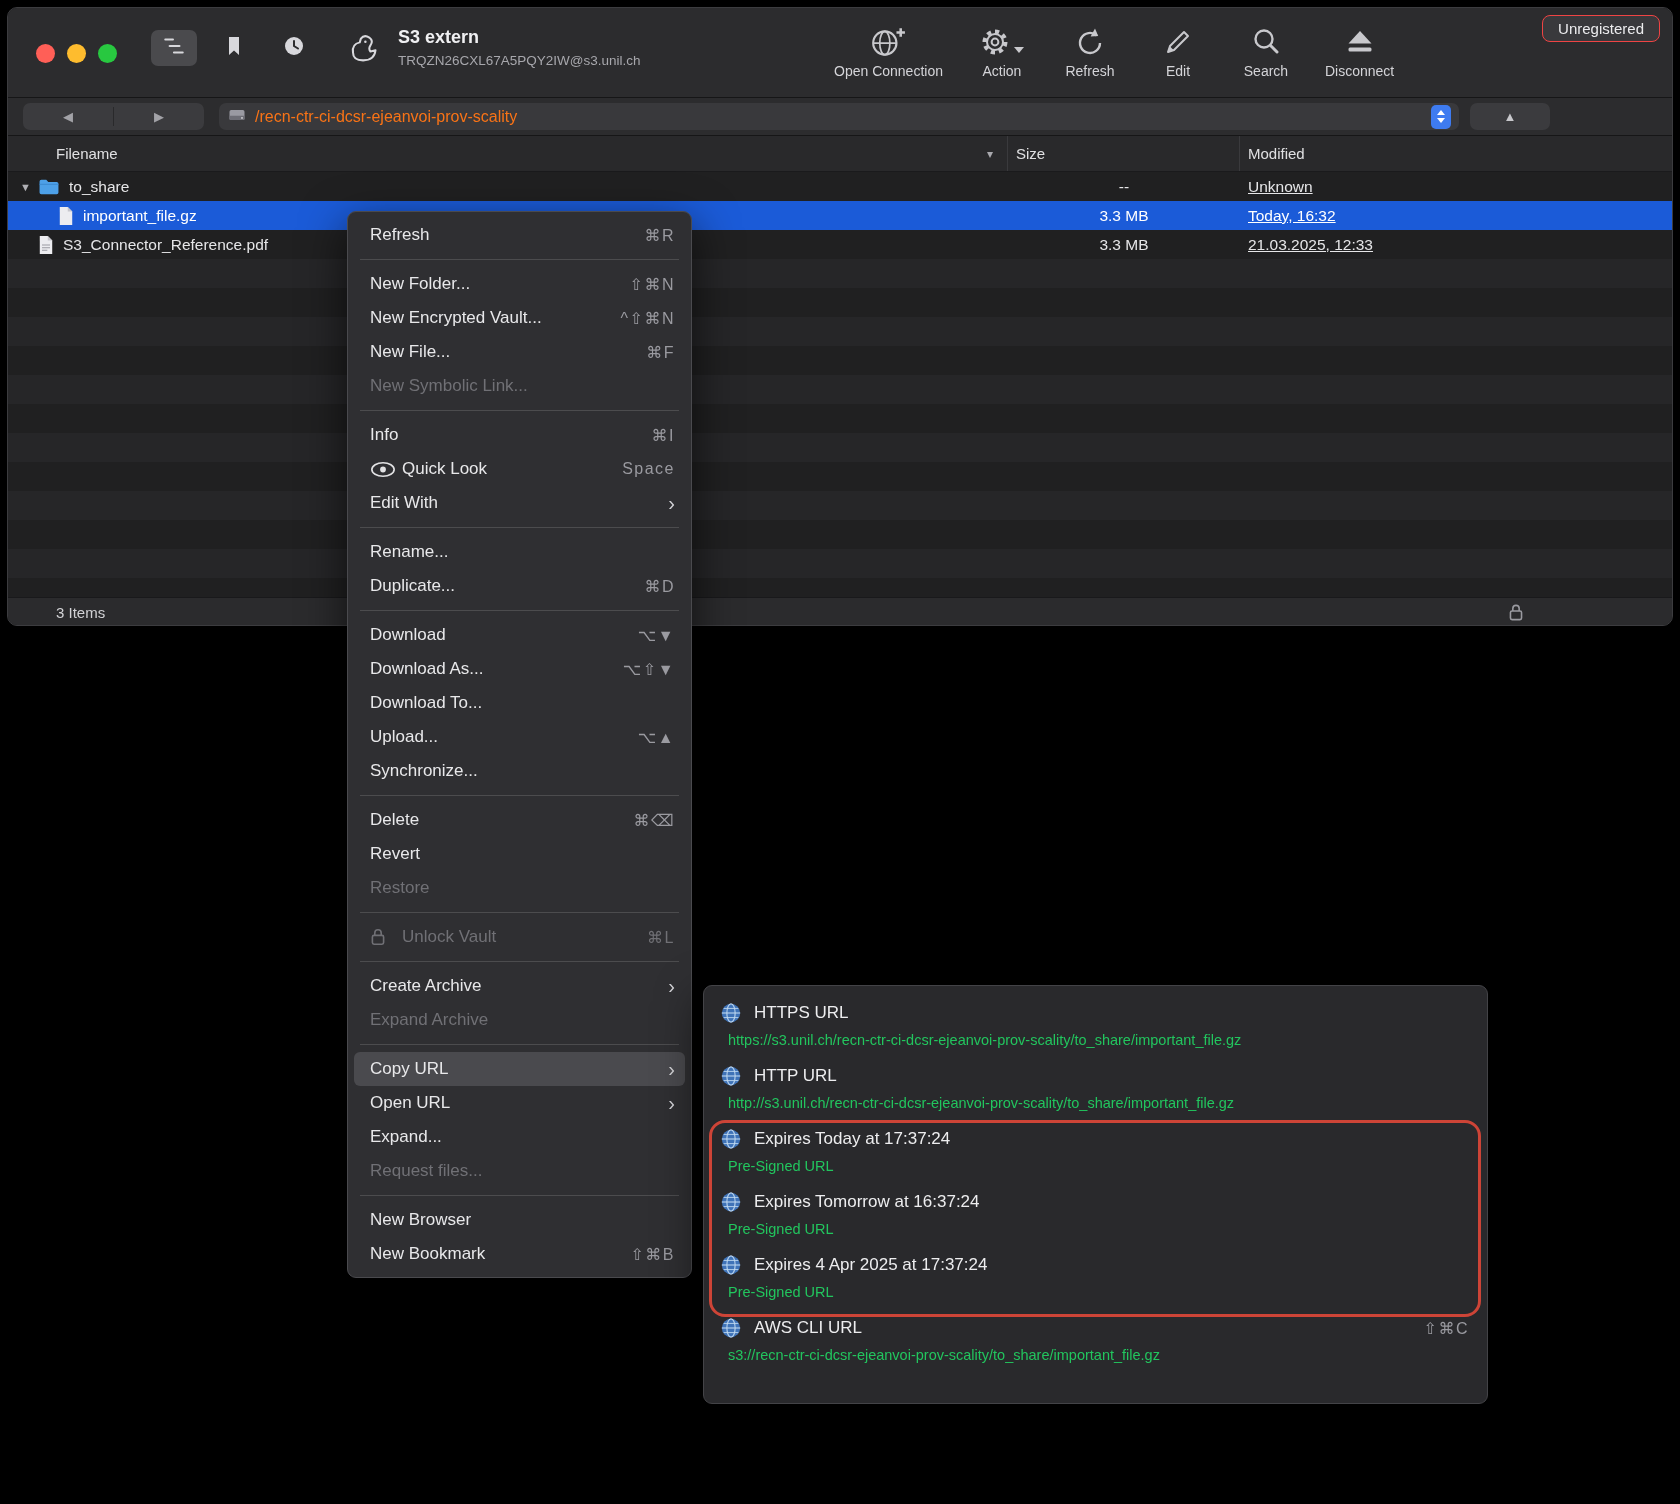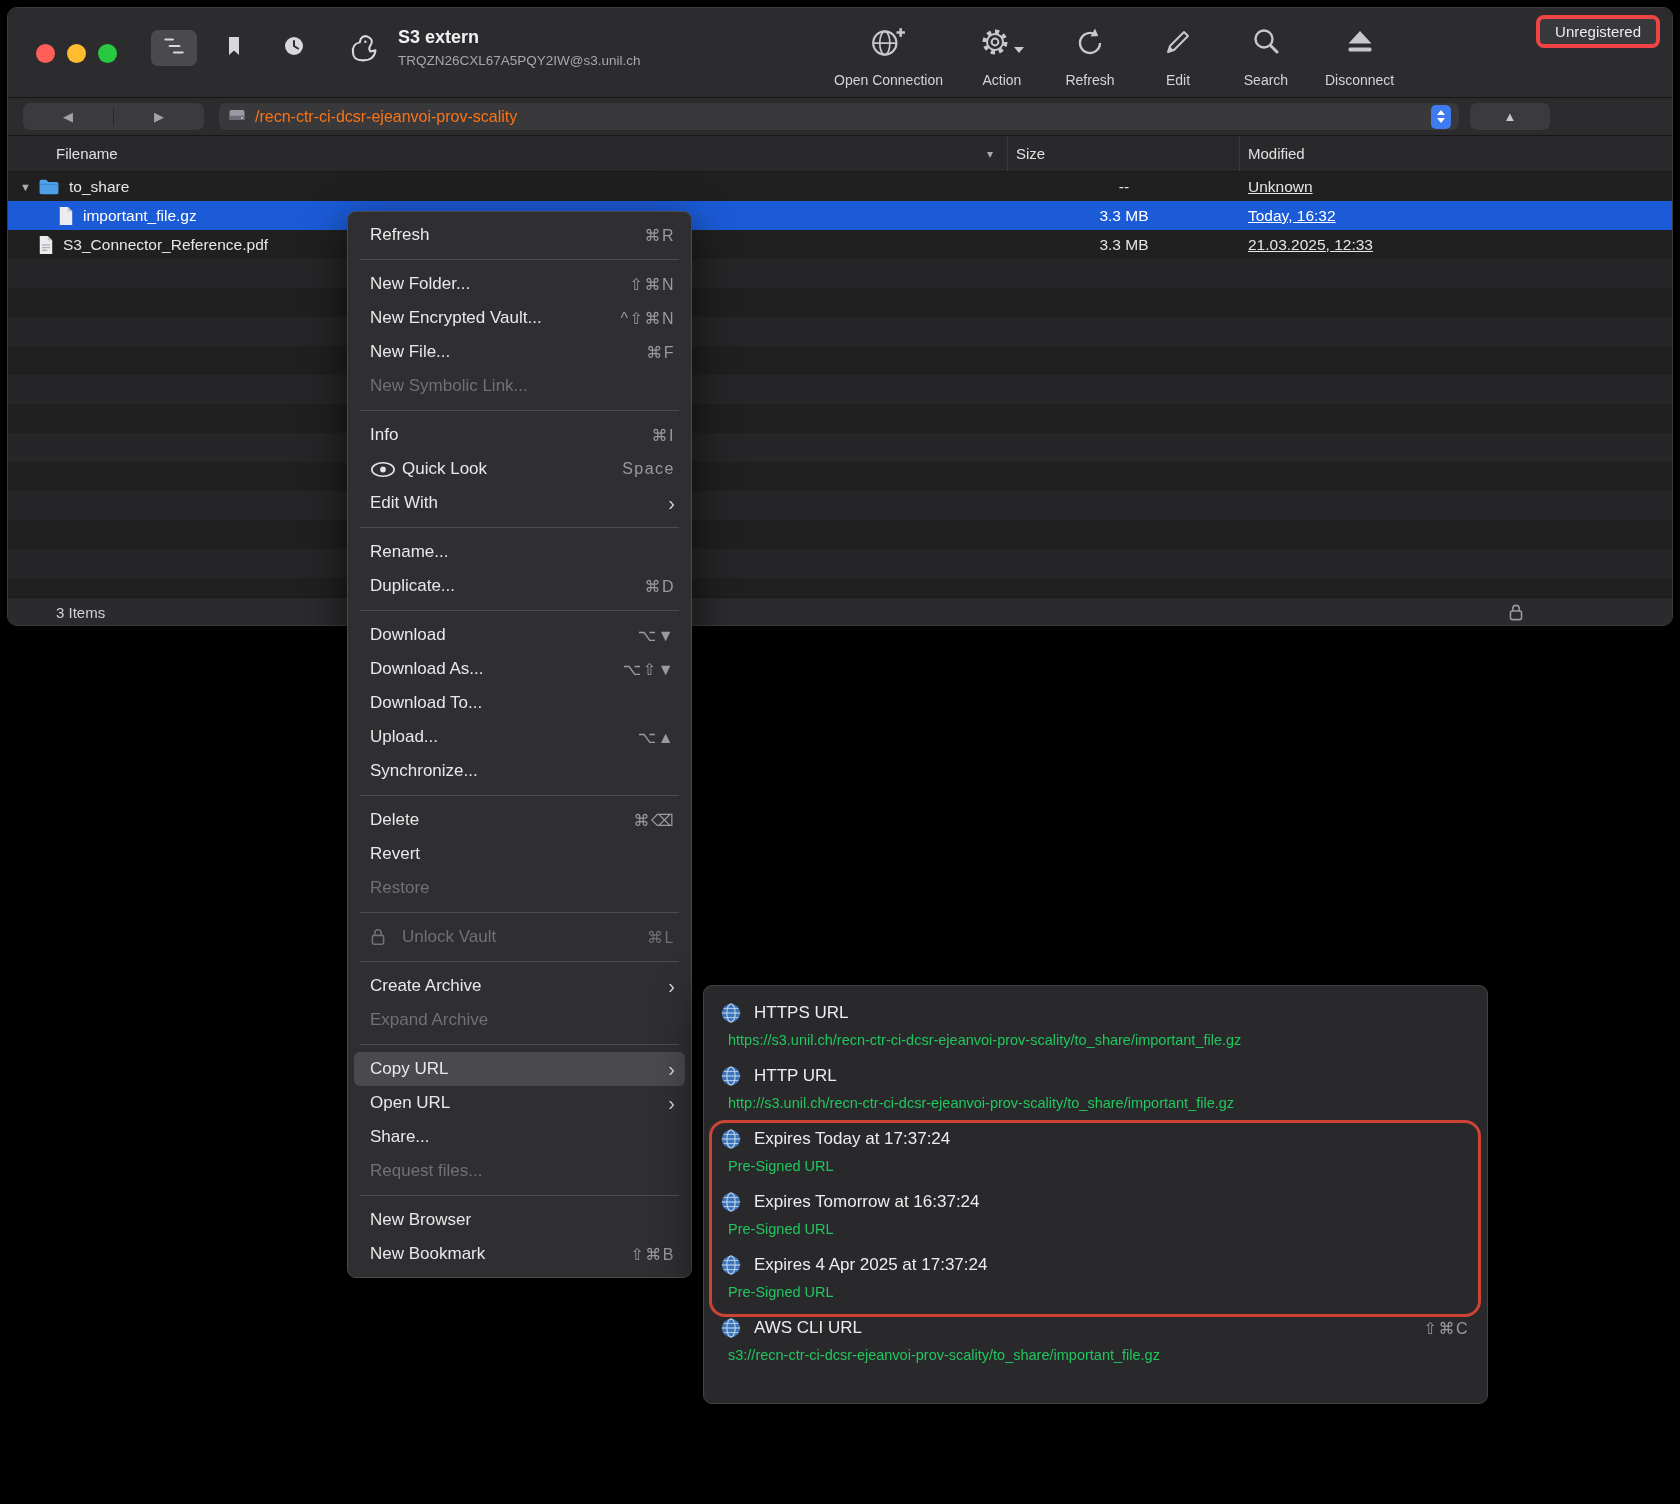--- a/index.html
+++ b/index.html
@@ -18,23 +18,23 @@
   .toggles { position:absolute; left:143px; top:22px; display:flex; gap:14px; }
   .tb-toggle { width:46px; height:36px; border-radius:7px; display:flex; align-items:center; justify-content:center; }
   .tb-toggle.active { background:#4a4a4d; }
   .logo { position:absolute; left:336px; top:22px; }
   .title-block { position:absolute; left:390px; top:19px; }
   .win-title { font-size:18px; font-weight:bold; color:#f0f0f2; }
   .win-subtitle { font-size:13.5px; color:#a7a7ac; margin-top:5px; }
   .toolbar { position:absolute; left:826px; top:13px; display:flex; align-items:flex-start; gap:30px; }
   .tool { display:flex; flex-direction:column; align-items:center; min-width:58px; }
   .tool-icon { height:42px; display:flex; align-items:center; justify-content:center; gap:3px; }
-  .tool-label { font-size:14px; color:#d4d4d8; margin-top:9px; white-space:nowrap; }
+  .tool-label { font-size:14px; color:#d4d4d8; margin-top:0; white-space:nowrap; }
   .badge { position:absolute; right:12px; top:7px; padding:4px 15px; background:#39393c;
-           border:4px solid #ef4444; border-radius:8px; color:#ececee; font-size:15px; }
+           border:1px solid #ef4444; border-radius:8px; color:#ececee; font-size:15px; }
   .mini-chevron { width:0; height:0; border-left:5px solid transparent; border-right:5px solid transparent;
                   border-top:6px solid #c8c8cc; margin-top:16px; }
 
   
   .pathbar { position:relative; height:38px; background:#2c2c2e; border-bottom:1px solid #161617;
              display:flex; align-items:center; }
   .nav-seg { position:absolute; left:15px; top:5px; width:181px; height:27px; background:#3b3b3e;
              border-radius:7px; display:flex; }
   .nav-btn { flex:1; display:flex; align-items:center; justify-content:center; color:#a2a2a7; font-size:13px; }
   .nav-div { width:1px; background:#29292b; margin:4px 0; }
@@ -415,21 +415,21 @@
     <div class="msep"></div>
     <div class="mi active">
         <span>Copy URL</span>
         <span class="arrow">›</span>
       </div>
     <div class="mi">
         <span>Open URL</span>
         <span class="arrow">›</span>
       </div>
     <div class="mi">
-        <span>Share...</span>
+        <span>Expand...</span>
       </div>
     <div class="mi disabled">
         <span>Request files...</span>
       </div>
     <div class="msep"></div>
     <div class="mi">
         <span>New Browser</span>
       </div>
     <div class="mi">
         <span>New Bookmark</span>

